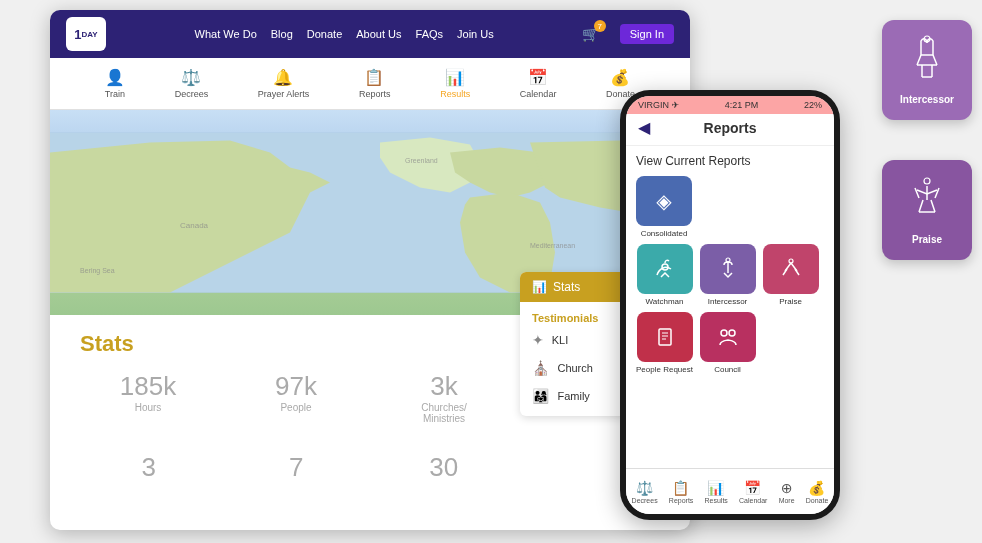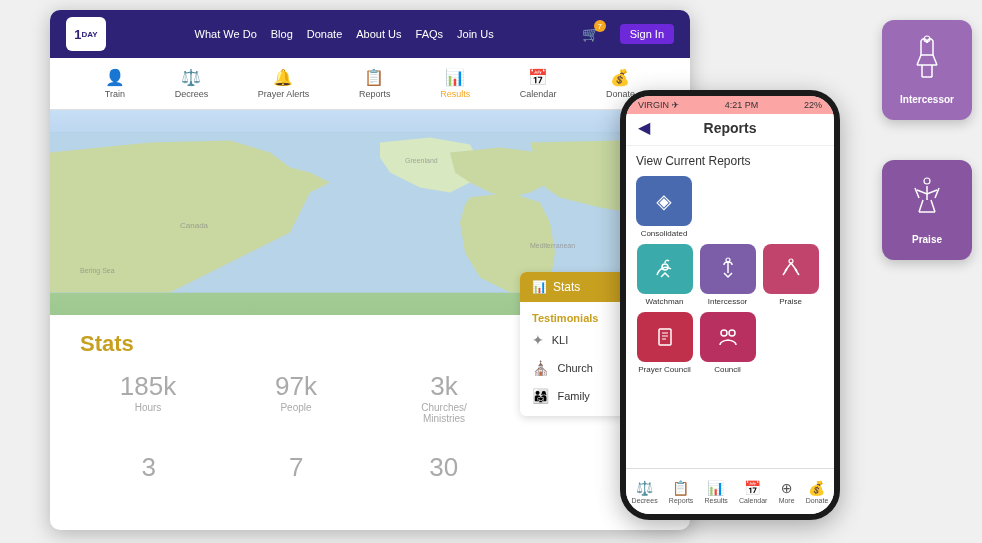--- a/index.html
+++ b/index.html
@@ -542,21 +542,21 @@
     </div>
 
     <div class="report-card-row">
       <div class="report-card">
         <div class="report-card-icon bg-dark-red">
           <svg width="28" height="28" viewBox="0 0 28 28" fill="none">
             <rect x="8" y="6" width="12" height="16" rx="1" stroke="white" stroke-width="1.5" fill="none"></rect>
             <path d="M11 10 L17 10 M11 13 L17 13 M11 16 L15 16" stroke="white" stroke-width="1.2"></path>
           </svg>
         </div>
-        <span class="report-card-label">Prayer Council</span>
+        <span class="report-card-label">People Request</span>
       </div>
       <div class="report-card">
         <div class="report-card-icon bg-dark-pink">
           <svg width="28" height="28" viewBox="0 0 28 28" fill="none">
             <circle cx="10" cy="10" r="3" stroke="white" stroke-width="1.5" fill="none"></circle>
             <circle cx="18" cy="10" r="3" stroke="white" stroke-width="1.5" fill="none"></circle>
             <path d="M6 22 C6 18, 14 17, 14 17 C14 17, 22 18, 22 22" stroke="white" stroke-width="1.5" fill="none"></path>
           </svg>
         </div>
         <span class="report-card-label">Council</span>

